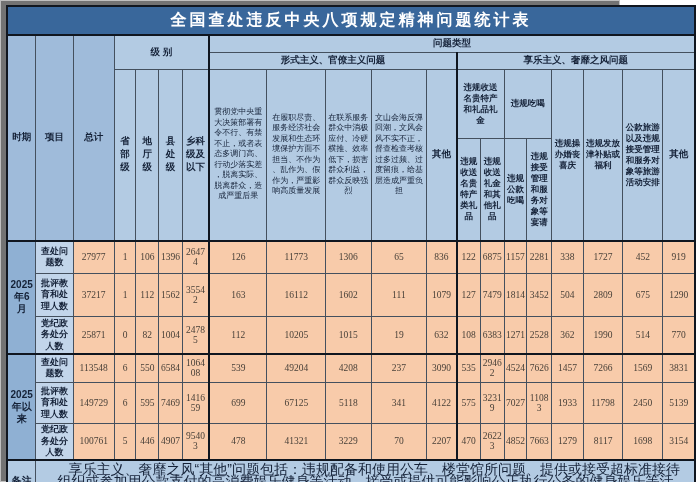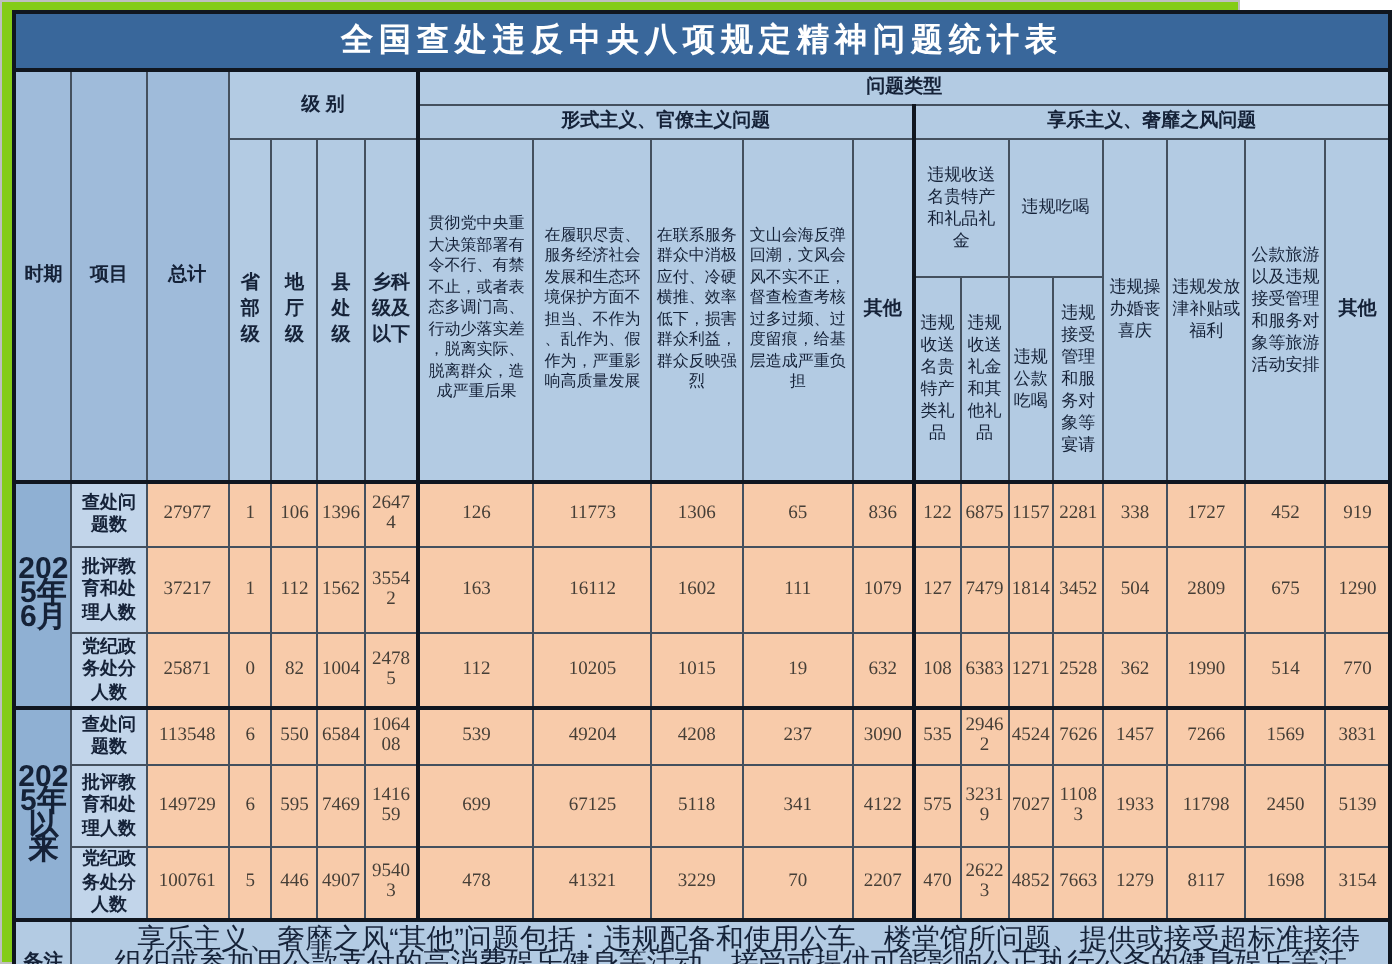--- a/index.html
+++ b/index.html
@@ -3,21 +3,21 @@
 <meta charset="utf-8">
 <style>
   html,body{margin:0;padding:0;}
   body{
     width:700px;height:482px;background:#ffffff;
     font-family:"Liberation Sans", sans-serif;
     -webkit-font-smoothing:antialiased;
   }
   .canvas{
     box-sizing:border-box;width:620px;height:482px;
-    border:1px solid #bfbfbf;background:#84cc16;padding:4px 5px;
+    border:1px solid #bfbfbf;background:#737373;padding:4px 5px;
   }
   table{
     border-collapse:collapse;table-layout:fixed;width:690px;
     border:2px solid #10161f;
   }
   th,td{
     border:1px solid #44505e;padding:0 1px;
     text-align:center;vertical-align:middle;overflow:hidden;
     color:#152238;font-weight:normal;
     line-break:anywhere;word-break:break-all;
@@ -30,28 +30,28 @@
   }
   
   .hd{background:#b3cbe3;font-size:9.5px;font-weight:bold;}
   .hd-left{background:#9fbbda;font-size:9.5px;font-weight:bold;}
   .hd-long{
     background:#b3cbe3;font-size:8px;line-height:10.5px;
     font-weight:normal;padding:2px 2px;
   }
   .hd-sub{
     background:#b3cbe3;font-size:8.5px;line-height:11px;
-    font-weight:normal;padding:12px 2px;
+    font-weight:bold;padding:12px 2px;
   }
   .lvl{padding:0 4px;}
   tr.r-type{height:17px;}
   tr.r-group{height:52px;}
   tr.r-sub{height:90px;}
   
-  .period-cell{background:#8fb0d3;font-size:15px;font-weight:bold;line-height:12px;}
+  .period-cell{background:#8fb0d3;font-size:10px;font-weight:bold;line-height:12px;}
   .item-cell{background:#c2d5ea;font-size:9px;font-weight:bold;line-height:11.5px;padding:0 3px;margin-top:12px;}
   .value-cell{
     background:#f8cbaa;font-size:9.5px;
     font-family:"Liberation Serif", serif;color:#463f37;
   }
   tbody tr:nth-child(1){height:33px;}
   tbody tr:nth-child(2){height:43px;}
   tbody tr:nth-child(3){height:37px;}
   tbody tr:nth-child(4){height:29px;}
   tbody tr:nth-child(5){height:41px;}

